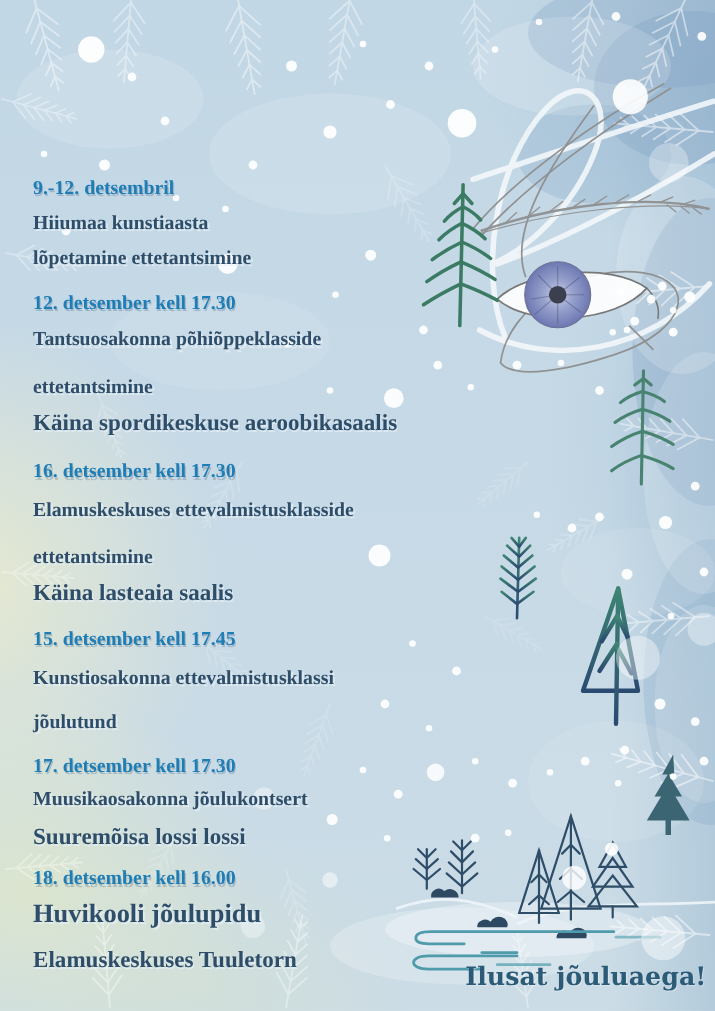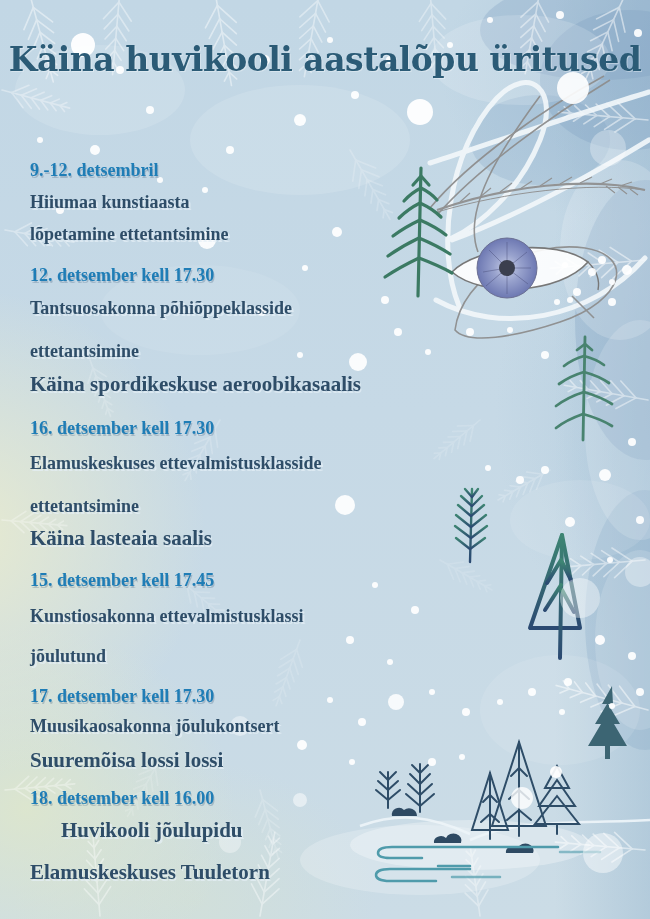--- a/index.html
+++ b/index.html
@@ -19,21 +19,21 @@
   svg.layer{position:absolute;left:0;top:0;pointer-events:none;}
   .txt{position:absolute;left:30px;white-space:nowrap;font-weight:bold;}
   .poster-title{position:absolute;left:0;right:0;top:40px;text-align:center;
     font-family:"DejaVu Serif","Liberation Serif",serif;font-weight:bold;
     font-size:33px;letter-spacing:-0.5px;color:var(--c-title,#2b5b76);
     text-shadow:1px 1px 0 rgba(255,255,255,0.35);}
   .date{font-size:18px;color:var(--c-date,#1f7db6);
     text-shadow:1px 2px 0 rgba(27,58,95,0.22);}
   .line{font-size:18px;color:var(--c-body,#2e4d68);
     text-shadow:2px 2px 0 rgba(230,240,246,0.7);}
-  .line.big{font-size:21px;margin-left:31px;}
+  .line.big{font-size:24px;}
   .loc{font-size:21px;color:var(--c-body,#2e4d68);
     text-shadow:1px 2px 0 rgba(230,240,246,0.7);}
   .closing{position:absolute;left:423px;top:874px;white-space:nowrap;
     font-family:"DejaVu Serif","Liberation Serif",serif;font-weight:bold;
     font-size:23px;color:var(--c-title,#2b5b76);
     text-shadow:1px 1px 0 rgba(255,255,255,0.3);}
 </style>
 </head>
 <body>
 
@@ -727,21 +727,20 @@
         <circle cx="556" cy="772" r="6" fill="#ffffff" opacity="0.92"></circle>
         <circle cx="205" cy="190" r="3" fill="#ffffff" opacity="0.92"></circle>
         <circle cx="120" cy="70" r="4" fill="#ffffff" opacity="0.92"></circle>
         <circle cx="40" cy="140" r="3" fill="#ffffff" opacity="0.92"></circle>
         <circle cx="330" cy="40" r="3" fill="#ffffff" opacity="0.92"></circle>
         <circle cx="390" cy="60" r="4" fill="#ffffff" opacity="0.92"></circle>
         <circle cx="450" cy="45" r="3" fill="#ffffff" opacity="0.92"></circle>
       </g>
   </svg>
 
-  <div class="poster-title">Käina huvikooli aastalõpu üritused</div>
 
   <div>
     <div class="txt date" style="top:160px">9.-12. detsembril</div>
     <div class="txt line" style="top:192px">Hiiumaa kunstiaasta</div>
     <div class="txt line" style="top:224px">lõpetamine ettetantsimine</div>
   </div>
 
   <div>
     <div class="txt date" style="top:265px">12. detsember kell 17.30</div>
     <div class="txt line" style="top:298px">Tantsuosakonna põhiõppeklasside</div>
@@ -767,13 +766,14 @@
     <div class="txt line" style="top:716px">Muusikaosakonna jõulukontsert</div>
     <div class="txt loc" style="top:748px">Suuremõisa lossi lossi</div>
   </div>
 
   <div>
     <div class="txt date" style="top:788px">18. detsember kell 16.00</div>
     <div class="txt line big" style="top:818px">Huvikooli jõulupidu</div>
     <div class="txt loc" style="top:860px">Elamuskeskuses Tuuletorn</div>
   </div>
 
+  <div class="closing">Ilusat jõuluaega!</div>
 </div>
 
 </body></html>

